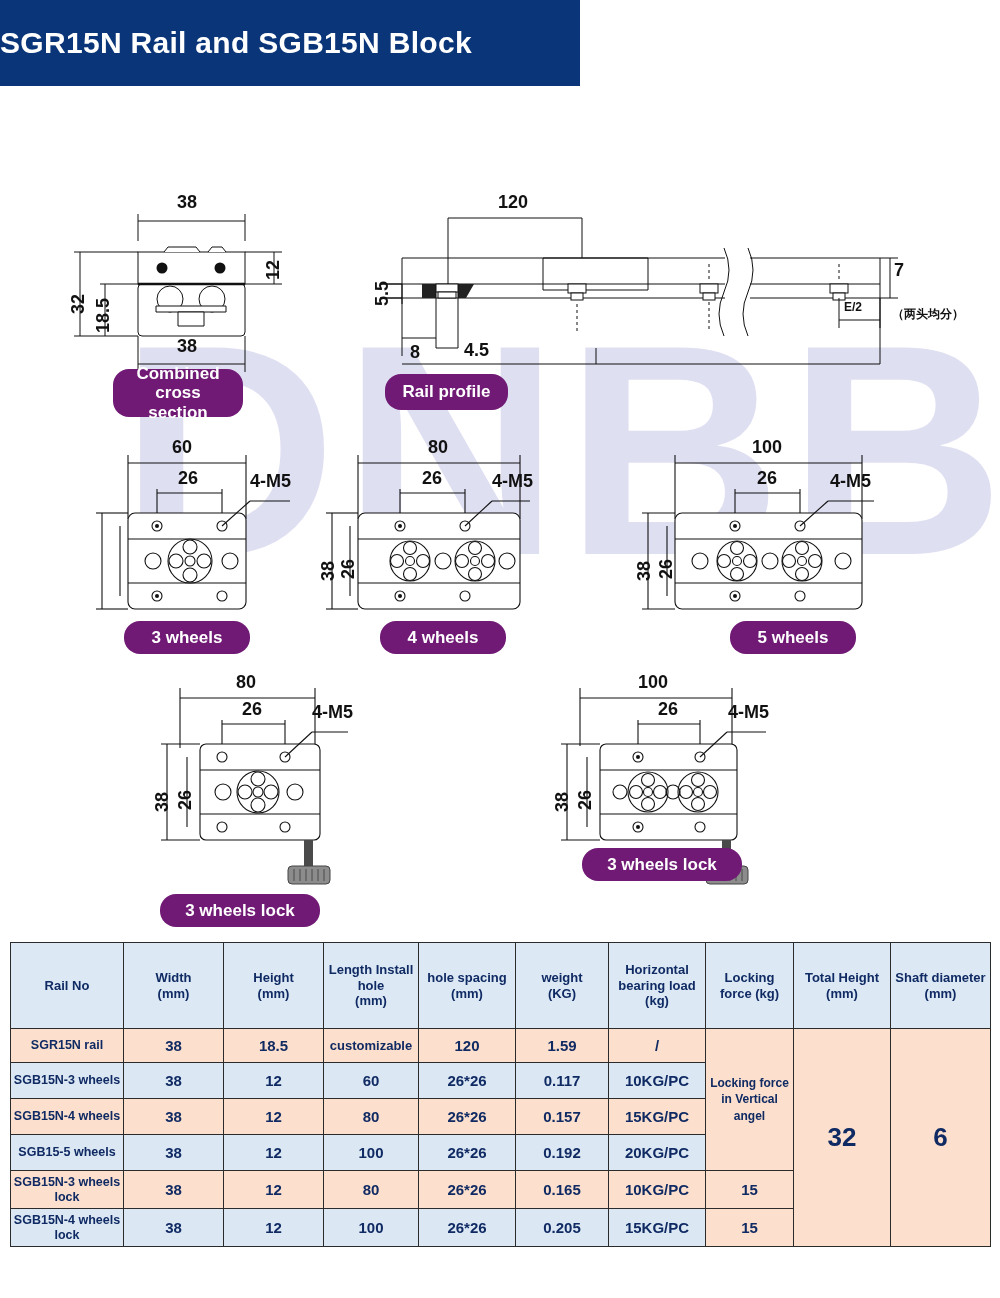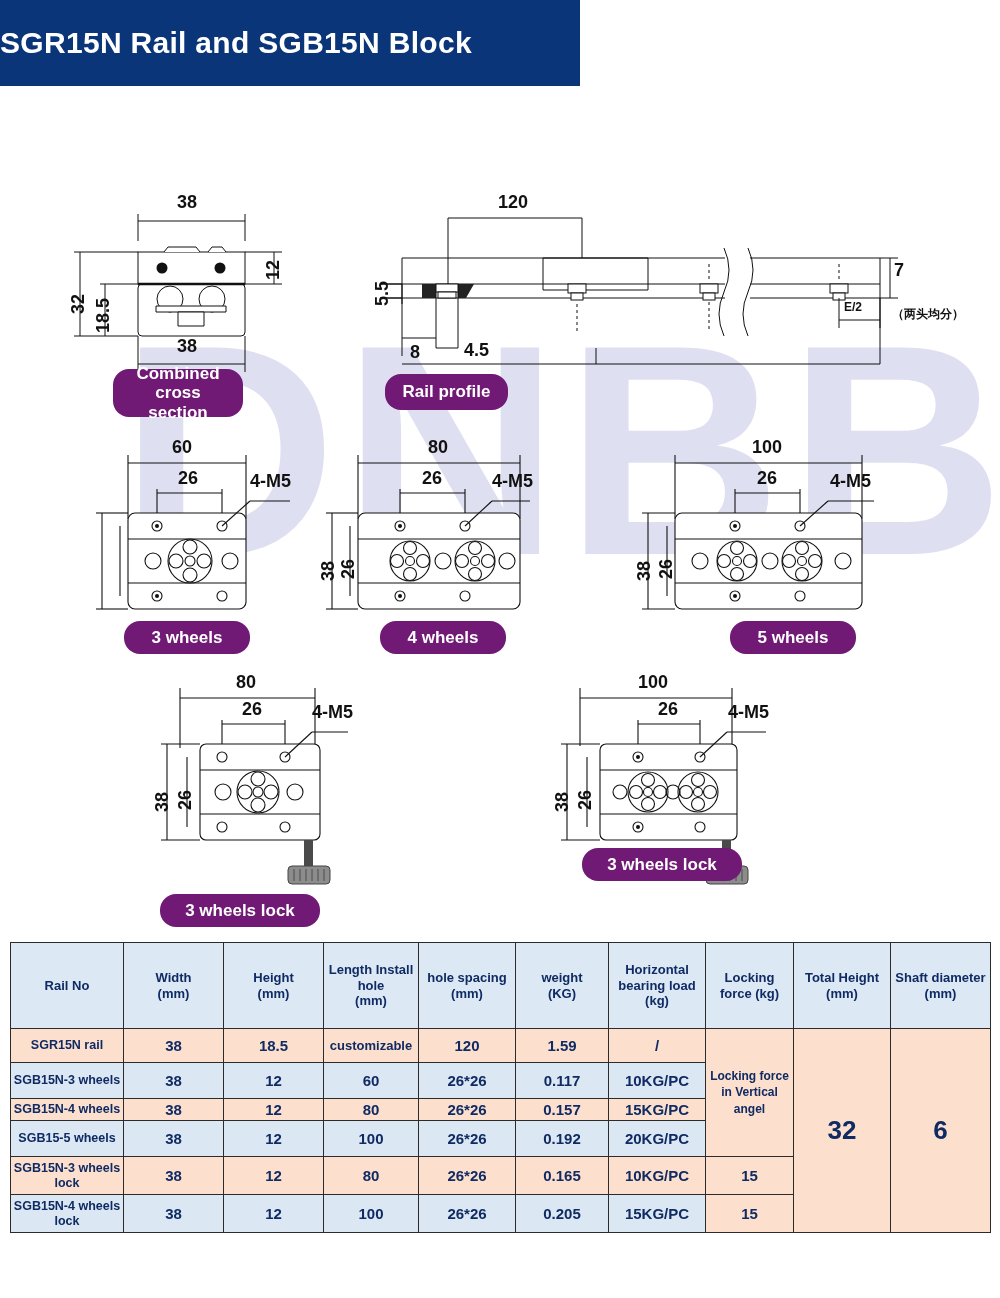--- a/index.html
+++ b/index.html
@@ -532,21 +532,21 @@
     </tr>
     <tr class="row-blue" style="height:36px;">
       <td class="model">SGB15N-3 wheels</td>
       <td>38</td>
       <td>12</td>
       <td>60</td>
       <td>26*26</td>
       <td>0.117</td>
       <td>10KG/PC</td>
     </tr>
-    <tr class="row-peach" style="height:22px;">
+    <tr class="row-peach" style="height:36px;">
       <td class="model">SGB15N-4 wheels</td>
       <td>38</td>
       <td>12</td>
       <td>80</td>
       <td>26*26</td>
       <td>0.157</td>
       <td>15KG/PC</td>
     </tr>
     <tr class="row-blue" style="height:36px;">
       <td class="model">SGB15-5 wheels</td>

